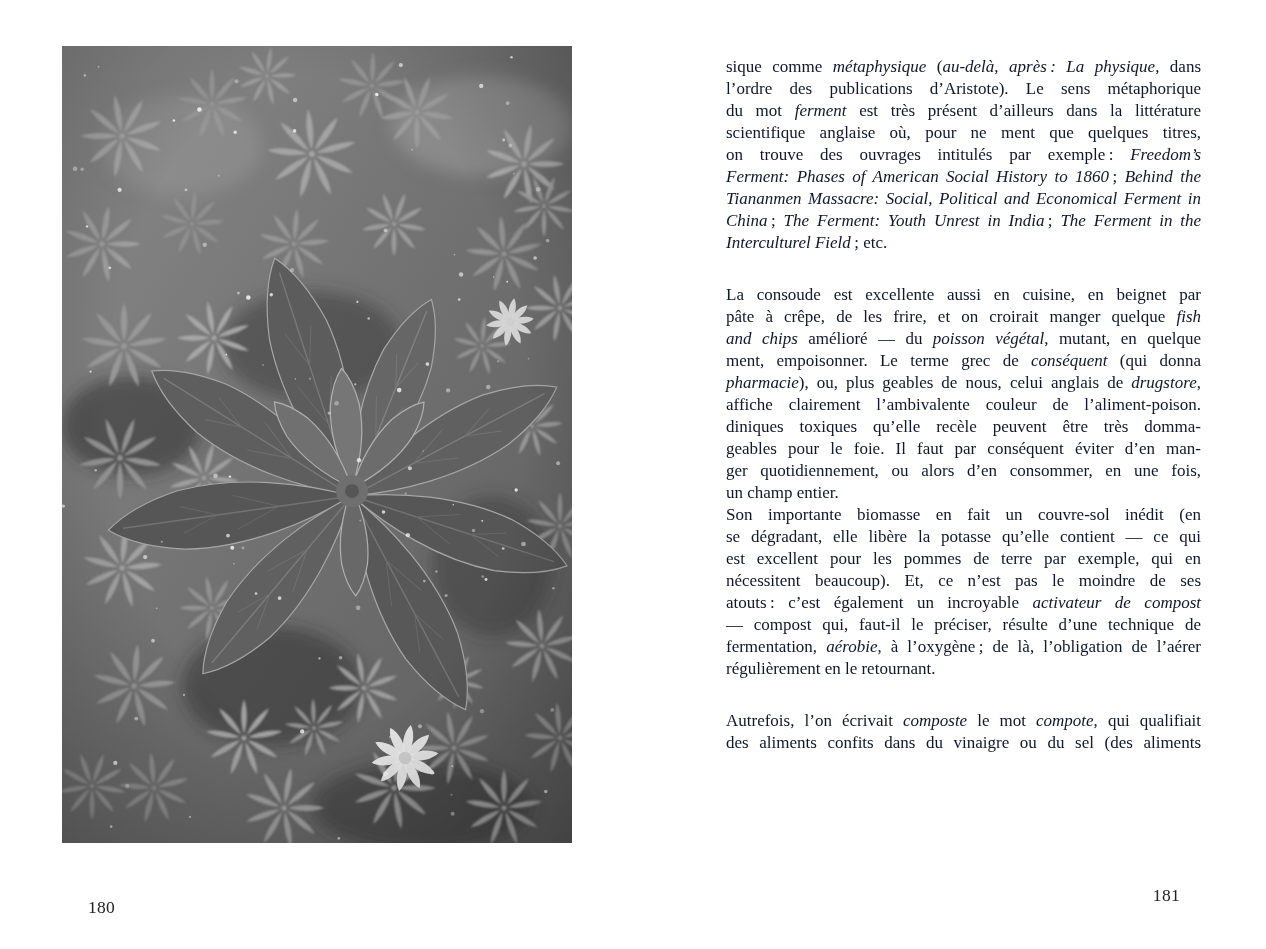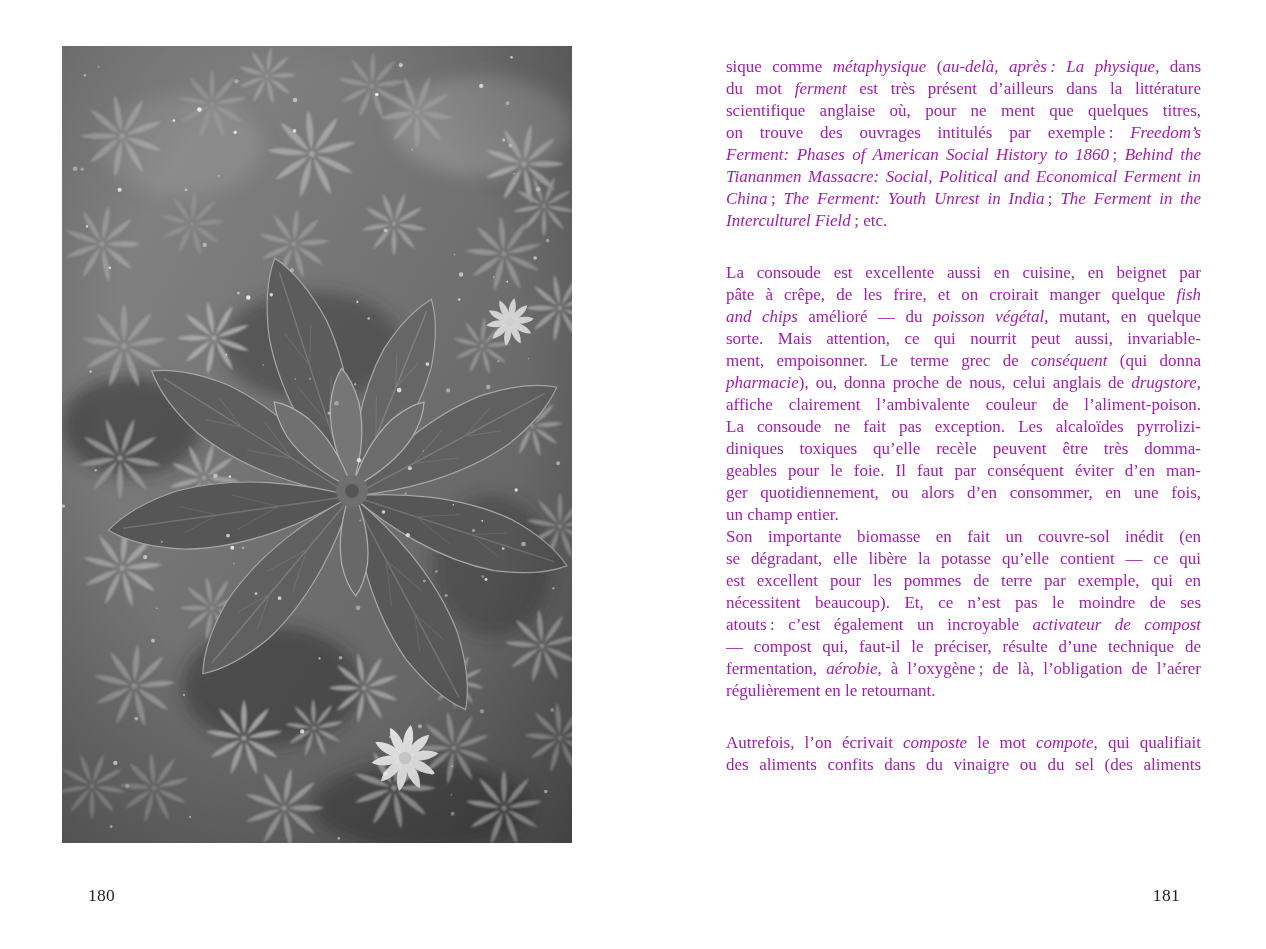--- a/index.html
+++ b/index.html
@@ -15,27 +15,27 @@
   .photo-frame{
     position:absolute;left:62px;top:46px;width:510px;height:797px;
     margin:0;padding:0;overflow:hidden;background:#6e6e6e;
   }
   .photo-frame svg{display:block;width:510px;height:797px;}
   .folio{
     position:absolute;top:884px;
     font-size:17.5px;line-height:22px;color:#222;
     letter-spacing:.3px;
   }
-  .folio-left{left:88px;}
+  .folio-left{left:88px;margin-top:12px;}
   .folio-right{right:86px;text-align:center;}
   
   .text-col{
     position:absolute;left:726px;top:56px;width:475px;
     font-size:17px;line-height:22px;
-    color:#a21caf;
+    color:#0f172a;
   }
   .para{margin:0;}
   .para.gap{margin-top:30px;}
   .tl{
     text-align:justify;
     -moz-text-align-last:justify;
     text-align-last:justify;
     white-space:normal;
     height:22px;
   }
@@ -322,37 +322,36 @@
 
       <rect x="0" y="0" width="510" height="797" fill="url(#vign)"></rect>
     </svg>
   </figure>
 
   <div class="folio folio-left">180</div>
 
   <div class="text-col">
       <div class="para">
         <div class="tl"><span>sique comme </span><i>métaphysique</i><span> (</span><i>au-delà</i><span>, </span><i>après : La physique</i><span>, dans</span></div>
+        <div class="tl"><span>l’ordre des publications d’Aristote). Le sens métaphorique</span></div>
         <div class="tl"><span>du mot </span><i>ferment</i><span> est très présent d’ailleurs dans la littérature</span></div>
         <div class="tl"><span>scientifique anglaise où, pour ne ment que quelques titres,</span></div>
         <div class="tl"><span>on trouve des ouvrages intitulés par exemple : </span><i>Freedom’s</i></div>
         <div class="tl"><i>Ferment: Phases of American Social History to 1860</i><span> ; </span><i>Behind the</i></div>
         <div class="tl"><i>Tiananmen Massacre: Social, Political and Economical Ferment in</i></div>
         <div class="tl"><i>China</i><span> ; </span><i>The Ferment: Youth Unrest in India</i><span> ; </span><i>The Ferment in the</i></div>
         <div class="tl last"><i>Interculturel Field</i><span> ; etc.</span></div>
       </div>
       <div class="para gap">
         <div class="tl"><span>La consoude est excellente aussi en cuisine, en beignet par</span></div>
         <div class="tl"><span>pâte à crêpe, de les frire, et on croirait manger quelque </span><i>fish</i></div>
         <div class="tl"><i>and chips</i><span> amélioré — du </span><i>poisson végétal</i><span>, mutant, en quelque</span></div>
-        <div class="tl"><span>sorte. Mais attention, ce qui nourrit peut aussi, invariable-</span></div>
         <div class="tl"><span>ment, empoisonner. Le terme grec de </span><i>conséquent</i><span> (qui donna</span></div>
-        <div class="tl"><i>pharmacie</i><span>), ou, donna proche de nous, celui anglais de </span><i>drugstore</i><span>,</span></div>
+        <div class="tl"><i>pharmacie</i><span>), ou, plus geables de nous, celui anglais de </span><i>drugstore</i><span>,</span></div>
         <div class="tl"><span>affiche clairement l’ambivalente couleur de l’aliment-poison.</span></div>
-        <div class="tl"><span>La consoude ne fait pas exception. Les alcaloïdes pyrrolizi-</span></div>
         <div class="tl"><span>diniques toxiques qu’elle recèle peuvent être très domma-</span></div>
         <div class="tl"><span>geables pour le foie. Il faut par conséquent éviter d’en man-</span></div>
         <div class="tl"><span>ger quotidiennement, ou alors d’en consommer, en une fois,</span></div>
         <div class="tl last"><span>un champ entier.</span></div>
       </div>
       <div class="para">
         <div class="tl"><span>Son importante biomasse en fait un couvre-sol inédit (en</span></div>
         <div class="tl"><span>se dégradant, elle libère la potasse qu’elle contient — ce qui</span></div>
         <div class="tl"><span>est excellent pour les pommes de terre par exemple, qui en</span></div>
         <div class="tl"><span>nécessitent beaucoup). Et, ce n’est pas le moindre de ses</span></div>

